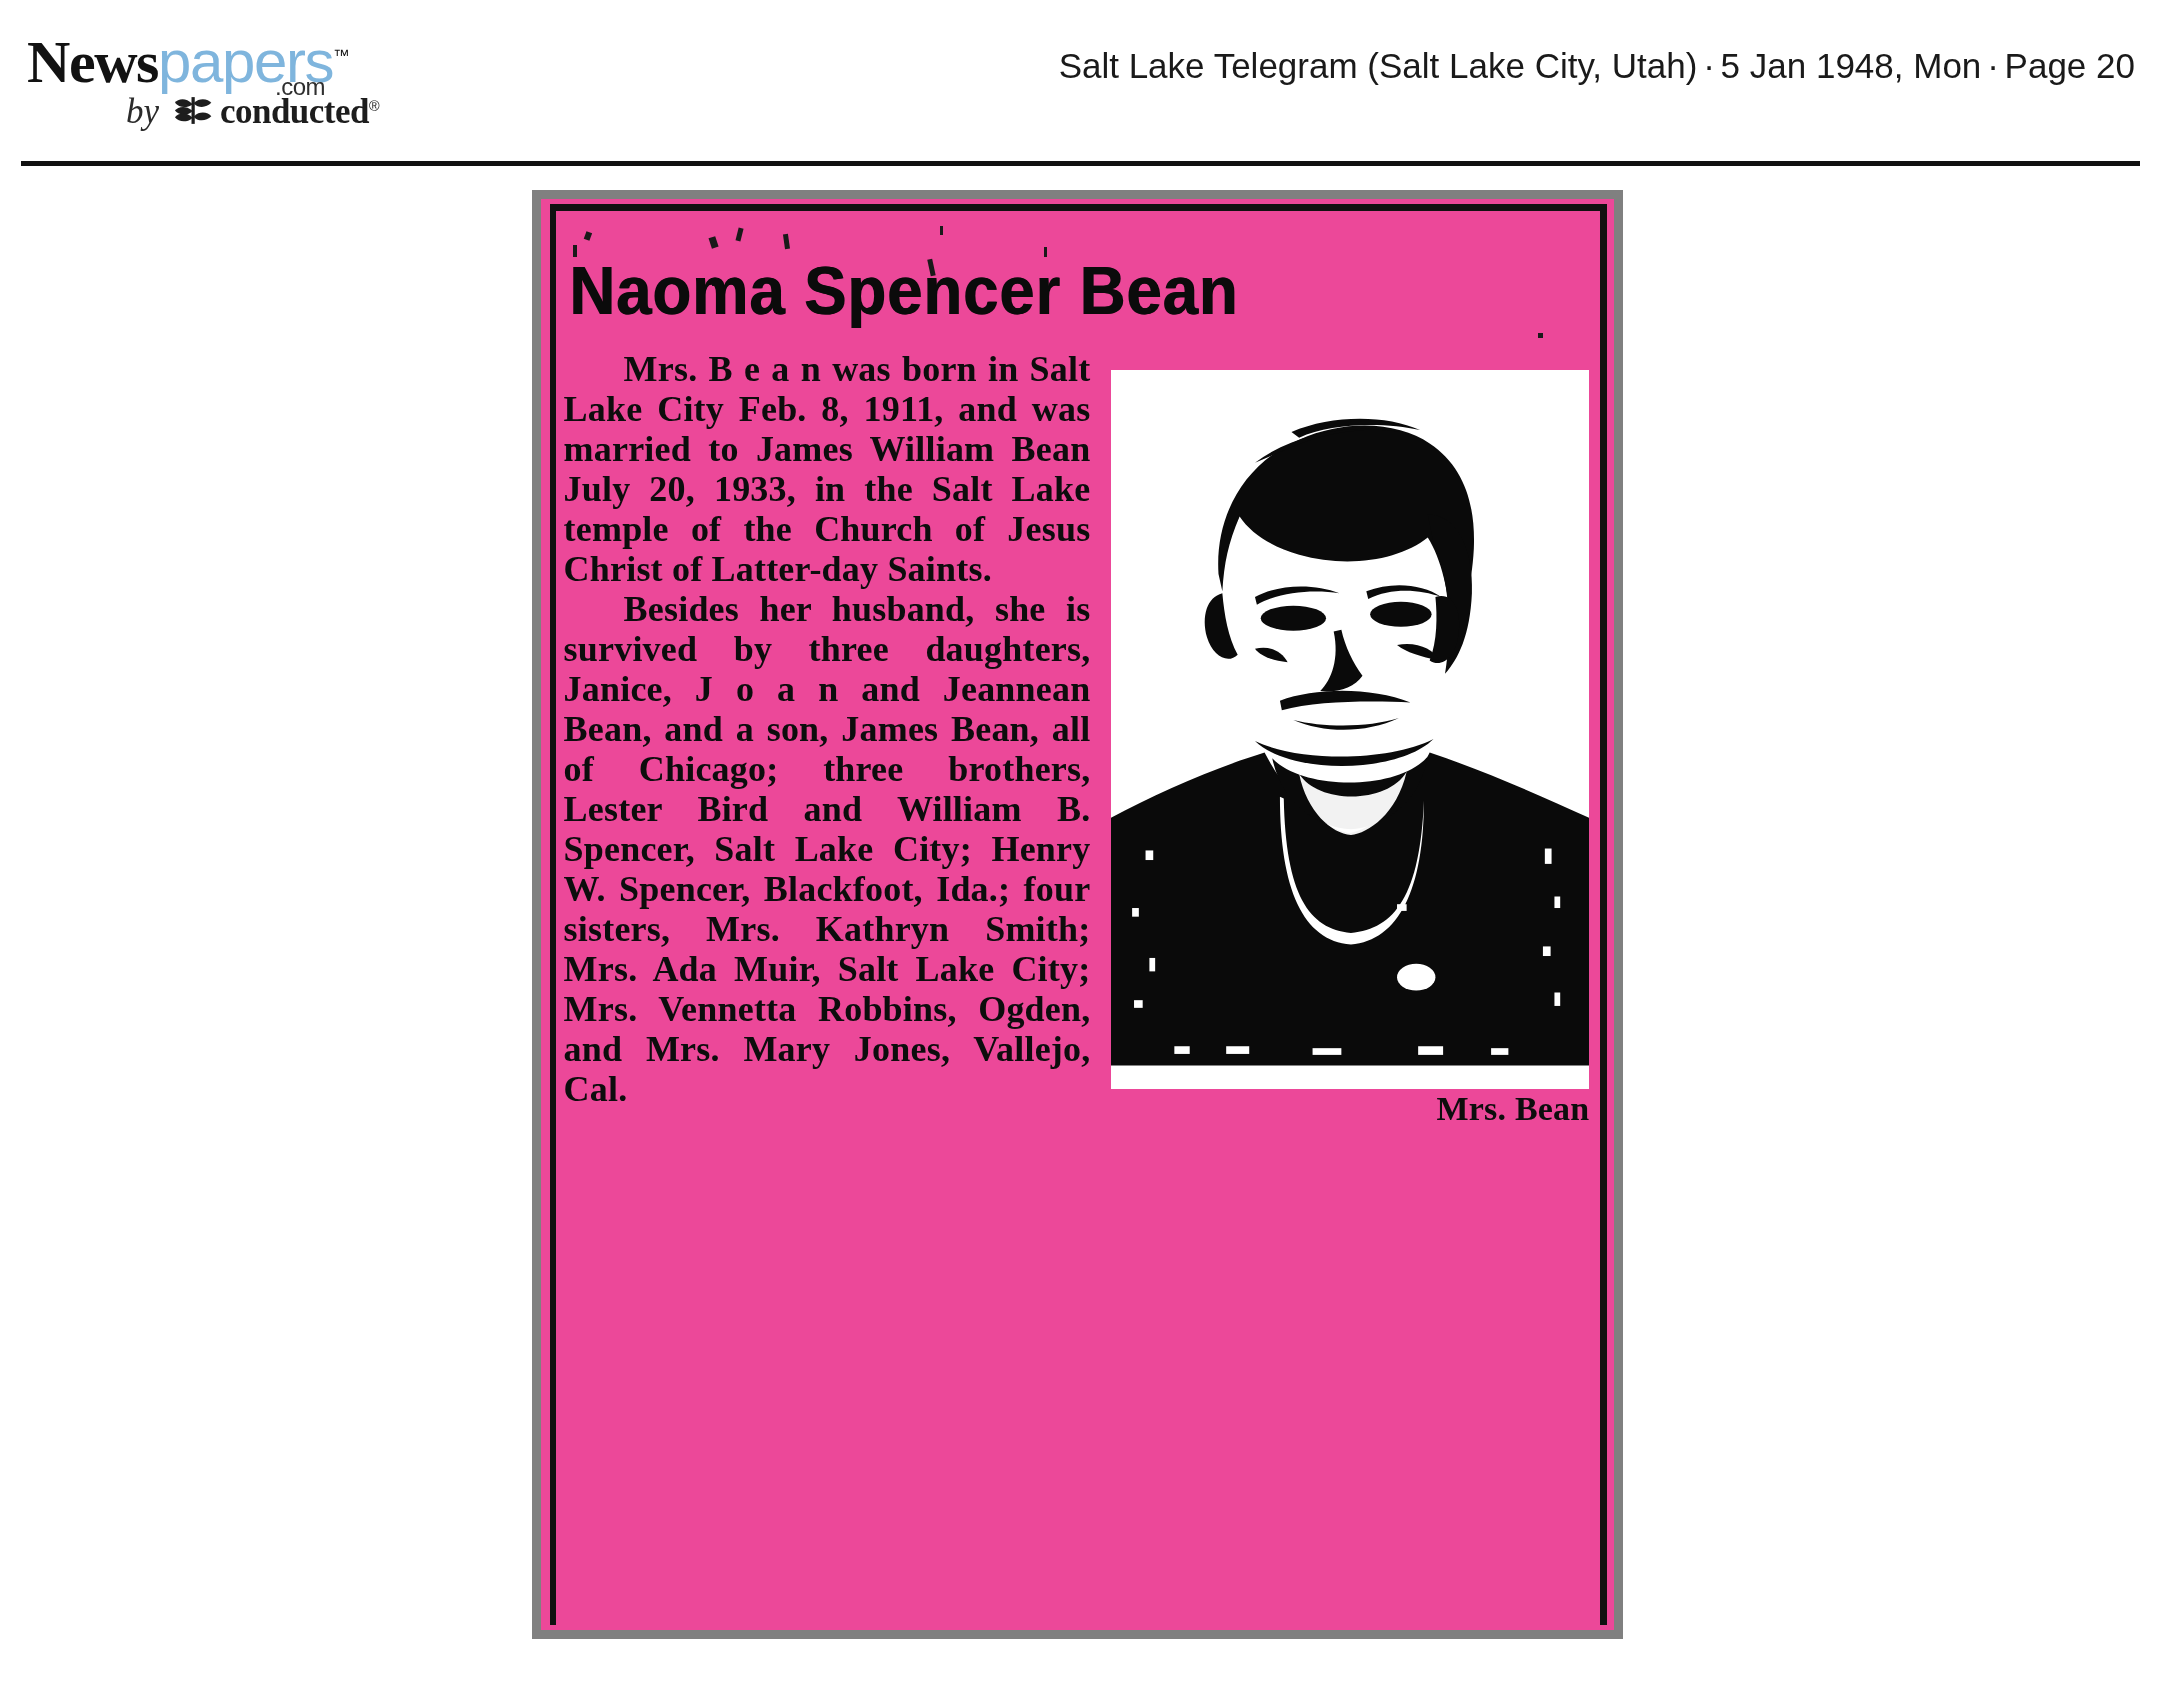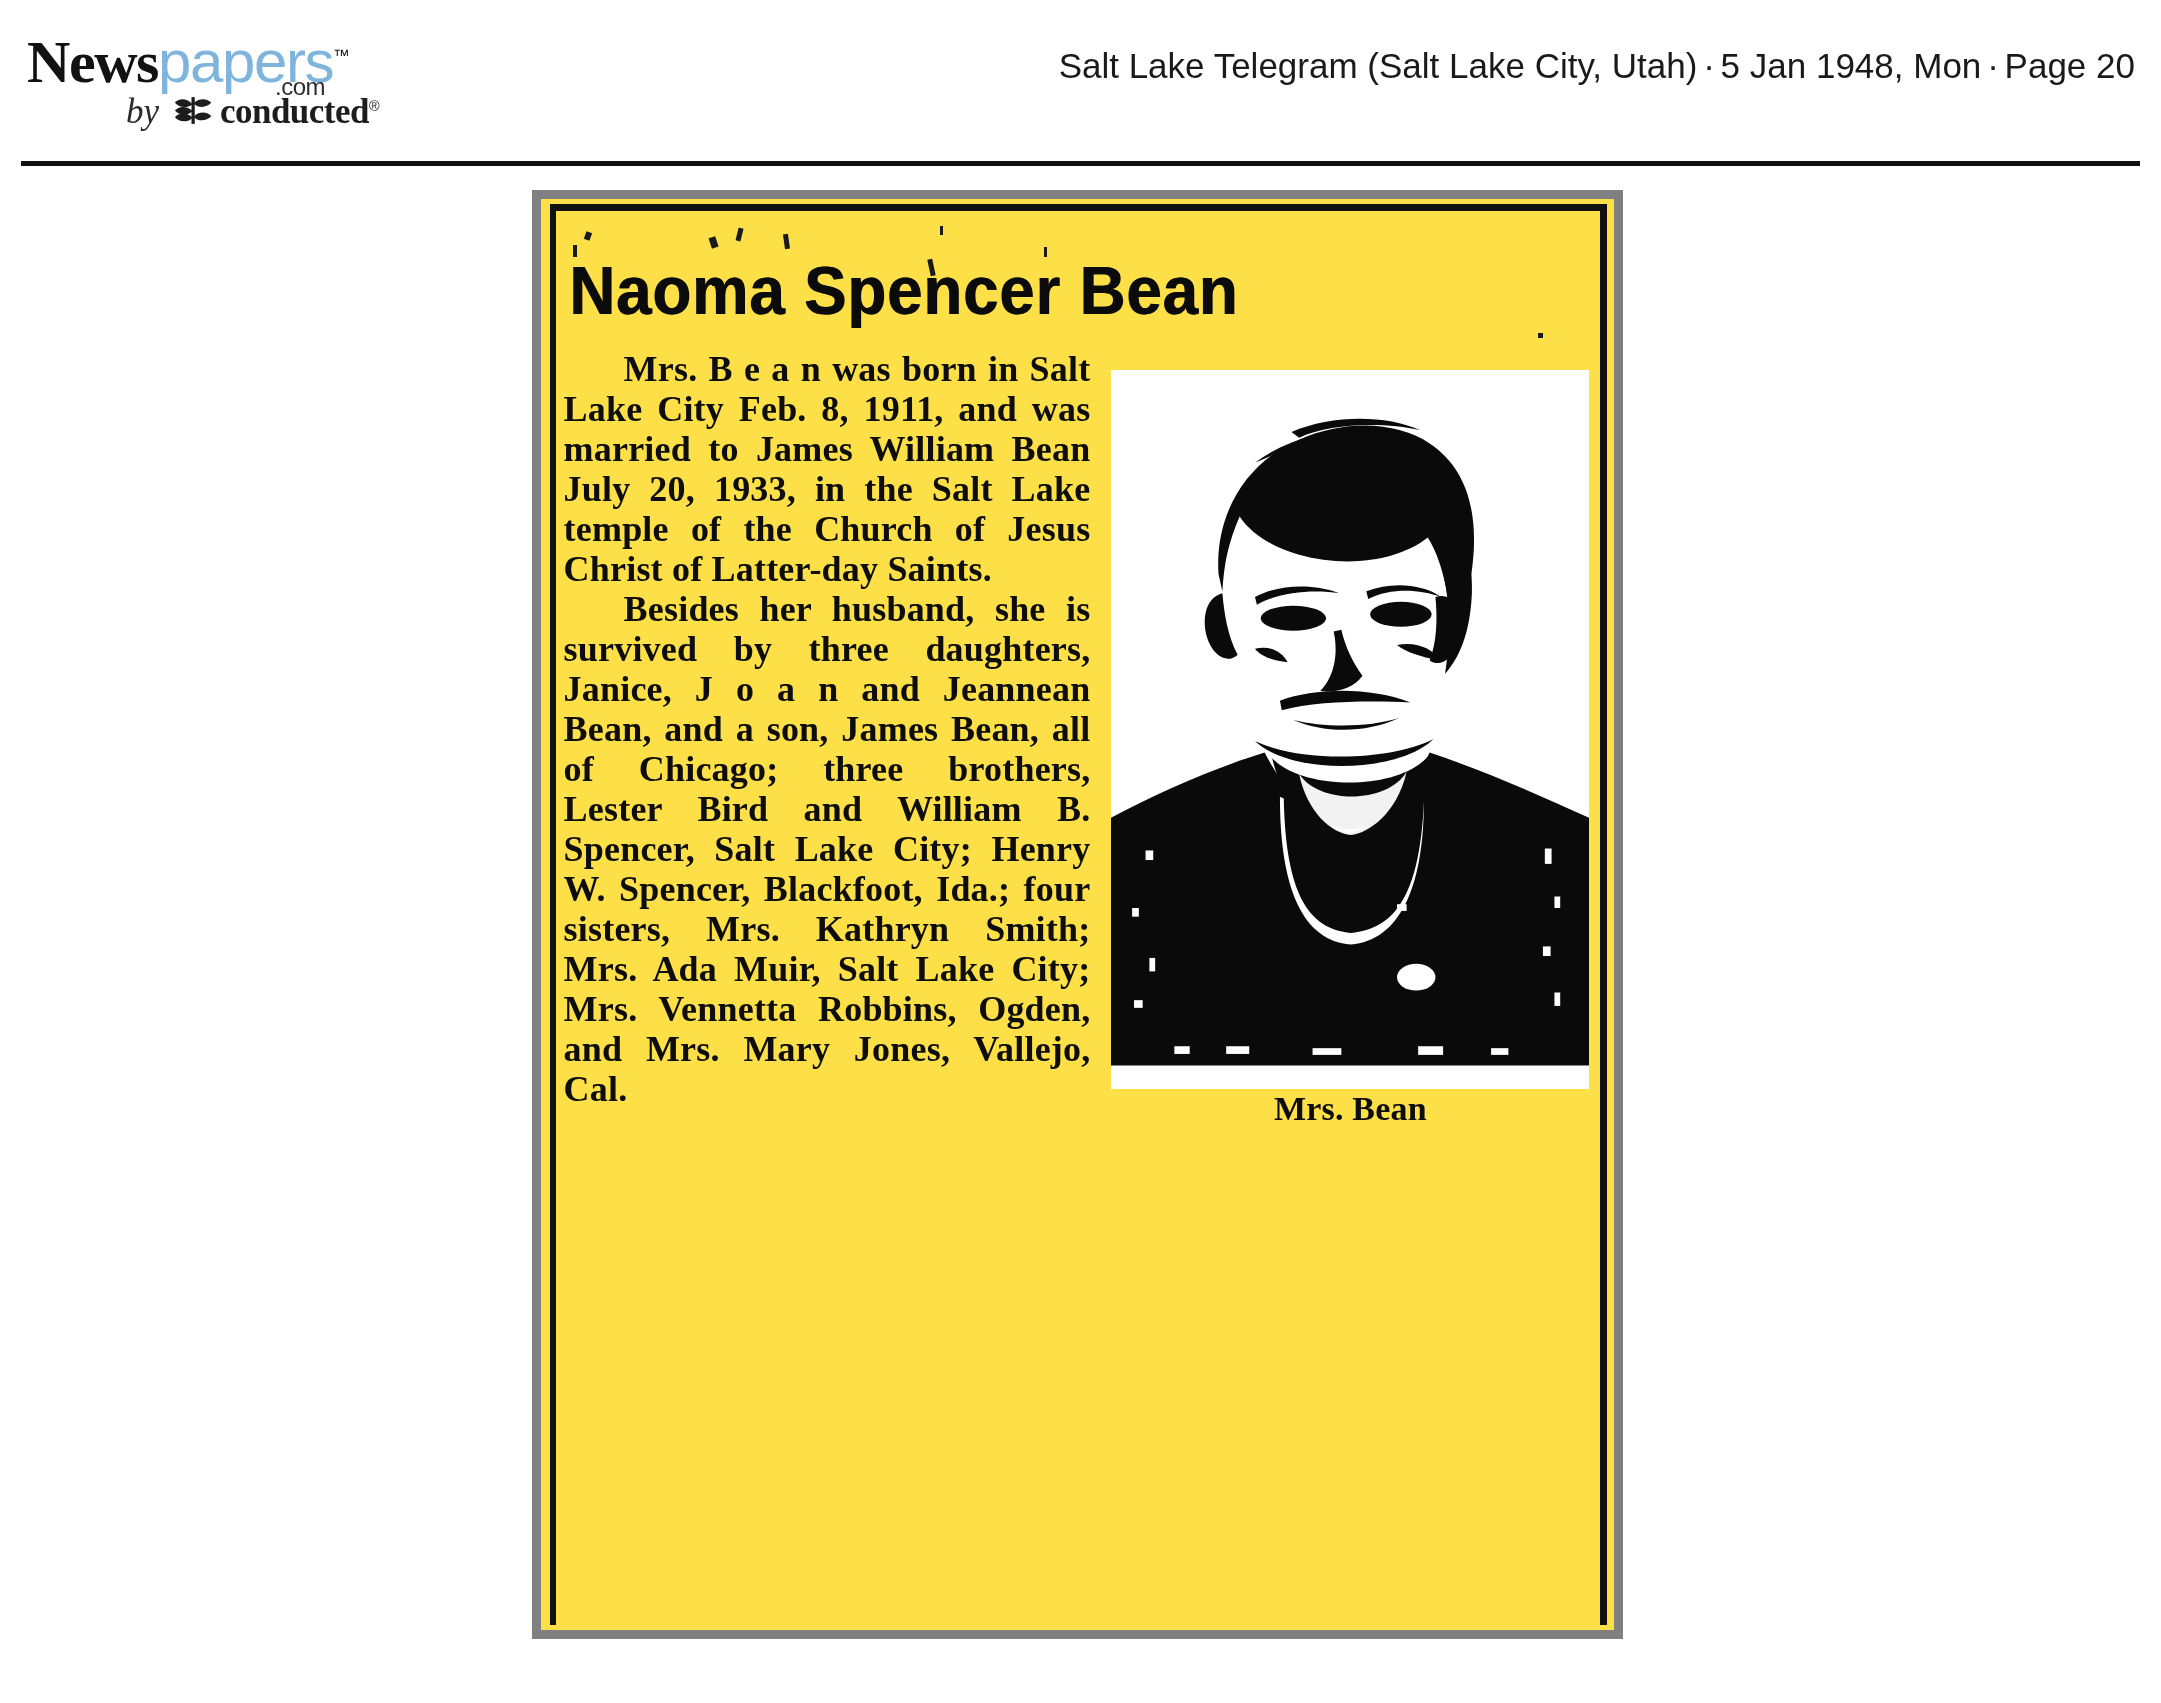--- a/index.html
+++ b/index.html
@@ -127,21 +127,21 @@
     width: 1091px;
     height: 1449px;
     background: #808080;
     padding: 8.6px;
     box-sizing: border-box;
   }
   #clipping-sheet {
     position: relative;
     width: 100%;
     height: 100%;
-    background: #fde047;
+    background: #ec4899;
     overflow: hidden;
   }
 
   
   .rule-top {
     position: absolute;
     left: 9.6px;
     top: 5.8px;
     right: 7.7px;
     height: 6.7px;
@@ -211,21 +211,21 @@
   }
   #portrait {
     width: 478px;
     height: 719px;
     background: #ffffff;
     position: relative;
     overflow: hidden;
   }
   #portrait svg { display: block; }
   #photo-caption {
-    text-align: center;
+    text-align: right;
     font-family: "Liberation Serif", serif;
     font-weight: bold;
     font-size: 34px;
     line-height: 38px;
     color: #0d0d0d;
     padding-top: 1.9px;
     text-indent: 0;
   }
 
   

